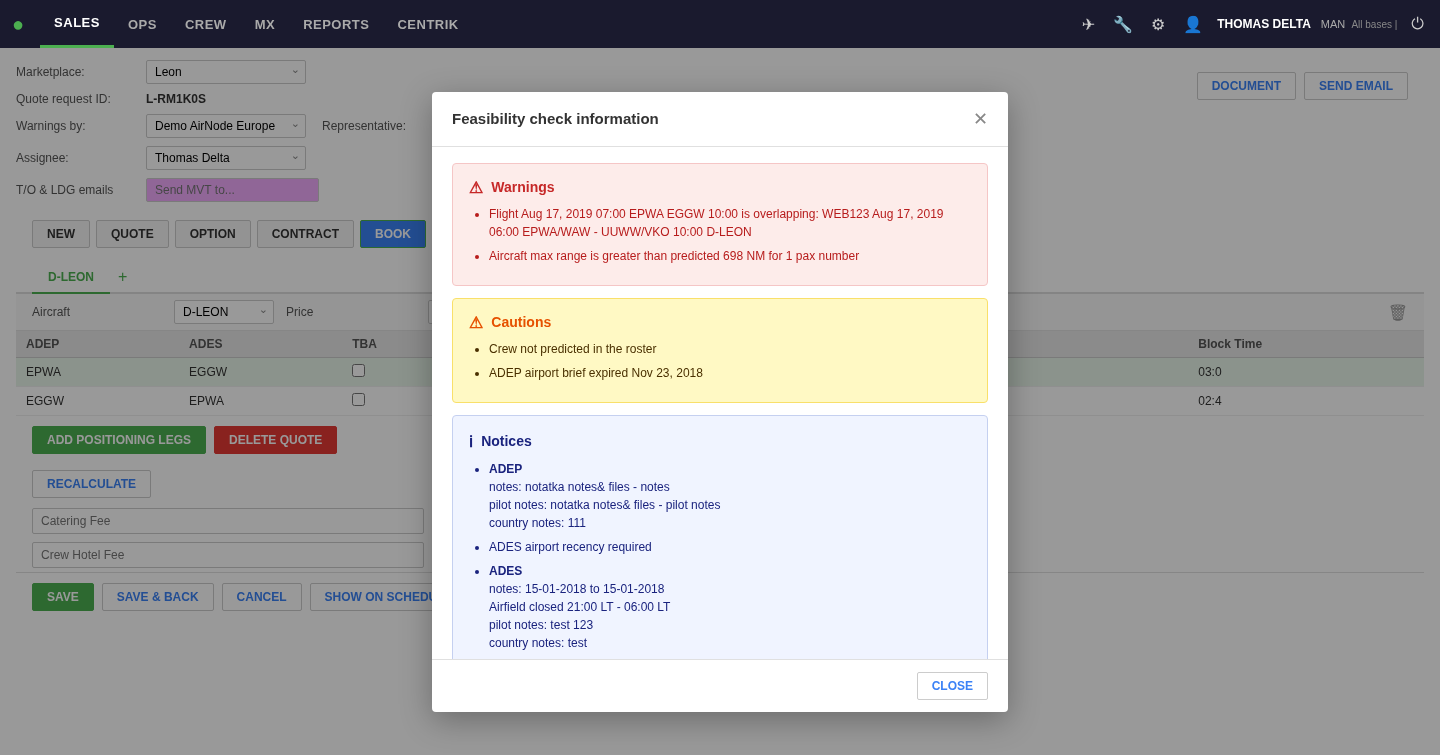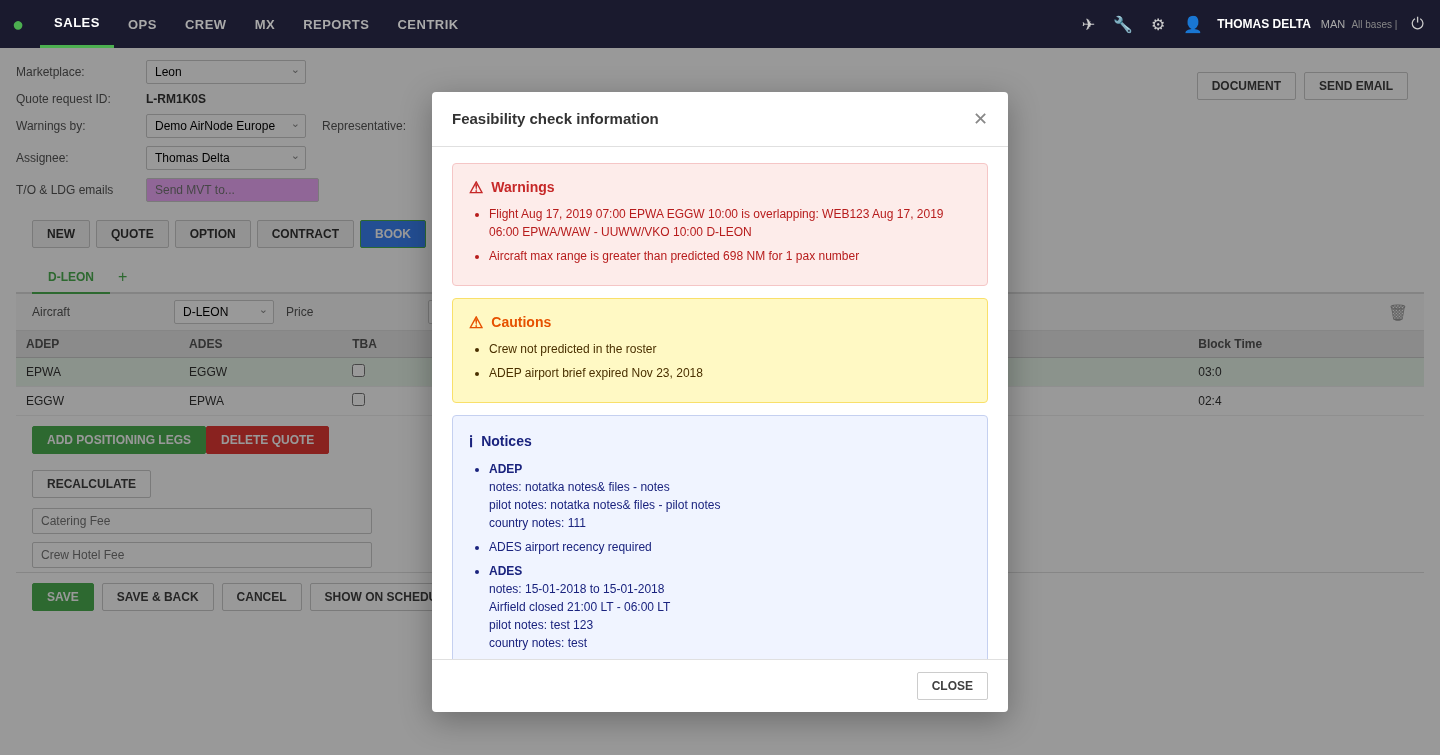--- a/index.html
+++ b/index.html
@@ -43,39 +43,39 @@
     .tab { padding: 8px 16px; font-size: 12px; font-weight: bold; cursor: pointer; color: #555; }
     .tab.active { border-bottom: 2px solid #4caf50; color: #4caf50; margin-bottom: -2px; }
     .tab-add { color: #4caf50; font-size: 16px; cursor: pointer; padding: 0 8px; }
 
     
     .toolbar { display: flex; gap: 6px; padding: 10px 16px; align-items: center; }
     .btn { padding: 6px 14px; font-size: 12px; font-weight: bold; border: 1px solid #ccc; cursor: pointer; border-radius: 2px; text-transform: uppercase; }
     .btn-default { background: #f5f5f5; color: #333; }
     .btn-book { background: #3b82f6; color: #fff; border-color: #4caf50; }
     .btn-primary { background: #4caf50; color: #fff; border-color: #4caf50; font-size: 12px; }
-    .btn-secondary { background: #fff; color: #404040; border: 1px solid #ccc; }
+    .btn-secondary { background: #fff; color: #3b82f6; border: 1px solid #ccc; }
     .btn-danger { background: #e53935; color: #fff; border-color: #e53935; }
 
     
     .aircraft-row { display: flex; align-items: center; padding: 6px 16px; gap: 12px; background: #f9f9f9; border-bottom: 1px solid #e0e0e0; }
     .aircraft-row label { font-size: 12px; color: #555; }
 
     
     .flights-table { width: 100%; border-collapse: collapse; }
     .flights-table th { background: #e8e8e8; padding: 6px 10px; font-size: 12px; text-align: left; border-bottom: 1px solid #ccc; font-weight: bold; color: #555; }
     .flights-table td { padding: 6px 10px; font-size: 12px; border-bottom: 1px solid #eee; }
 
     
     .bottom-bar { display: flex; gap: 8px; padding: 10px 16px; align-items: center; border-top: 1px solid #e0e0e0; }
     .recalc-bar { padding: 6px 16px; }
 
     
     .fee-row { padding: 4px 16px; }
-    .fee-input { width: 340px; border: 1px solid #ccc; padding: 5px 8px; font-size: 12px; border-radius: 2px; background: #fff; }
+    .fee-input { width: 392px; border: 1px solid #ccc; padding: 5px 8px; font-size: 12px; border-radius: 2px; background: #fff; }
 
     
     .overlay {
       position: absolute; top: 0; left: 0; right: 0; bottom: 0;
       background: rgba(0,0,0,0.4); z-index: 100; display: flex; align-items: center; justify-content: center;
     }
 
     
     .modal {
       background: #fff; border-radius: 4px; width: 576px; max-height: 620px;
@@ -241,21 +241,21 @@
           <td>EGGW</td>
           <td>EPWA</td>
           <td><input type="checkbox" style=""></td>
           <td><span>Aug 17, 2019</span> &nbsp;<span>11:30</span></td>
           <td><span>Aug 17, 2019</span> &nbsp;<span>15:15</span></td>
           <td>02:4</td>
         </tr>
       </tbody>
     </table>
 
-    <div style="display:flex;padding:10px 16px;">
+    <div style="display:flex;gap:8px;padding:10px 16px;">
       <button class="btn btn-primary">ADD POSITIONING LEGS</button>
       <button class="btn btn-danger">DELETE QUOTE</button>
     </div>
 
     <div class="recalc-bar">
       <button class="btn btn-secondary">RECALCULATE</button>
     </div>
 
     <div class="fee-row">
       <input class="fee-input" type="text" placeholder="Catering Fee" style="">

